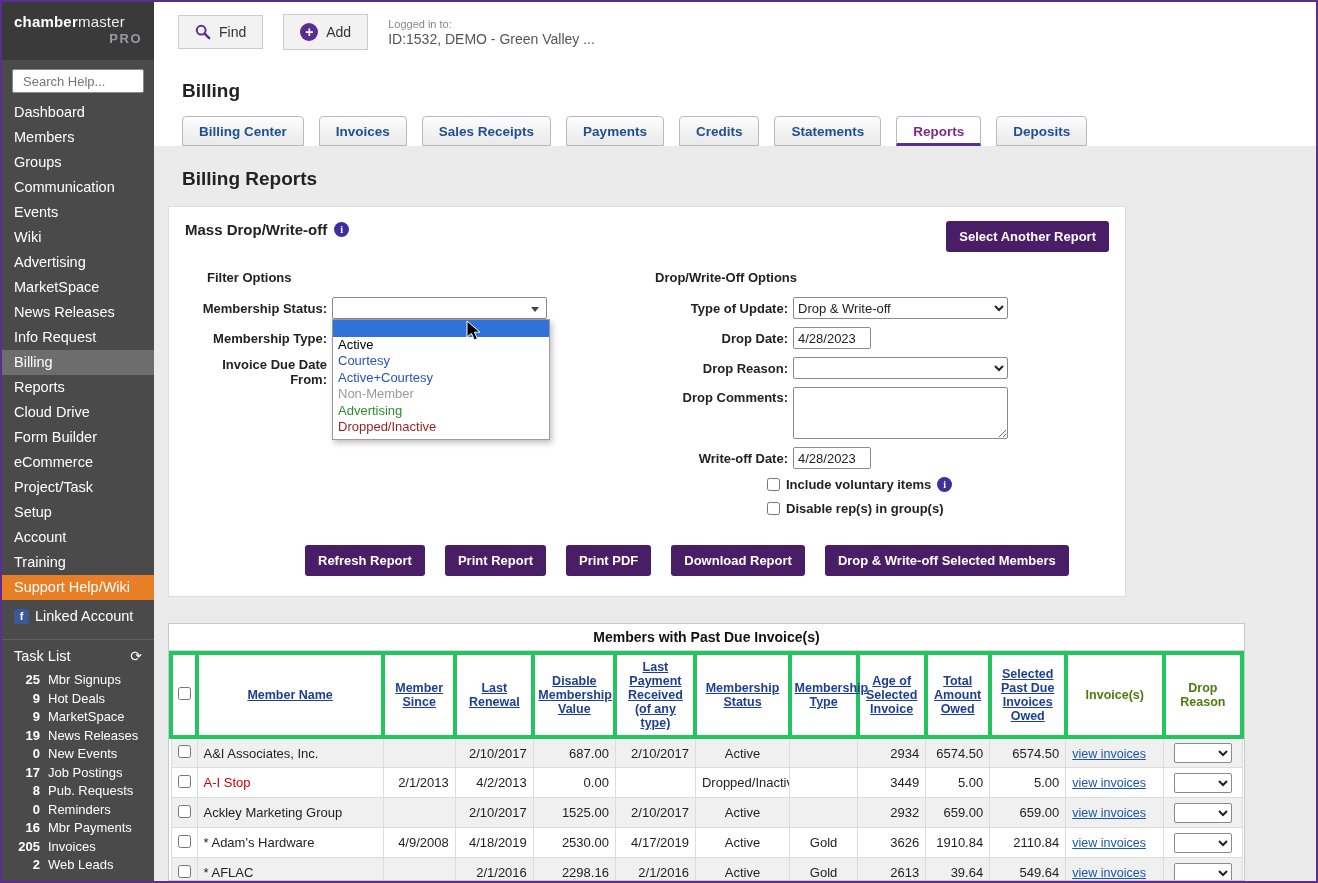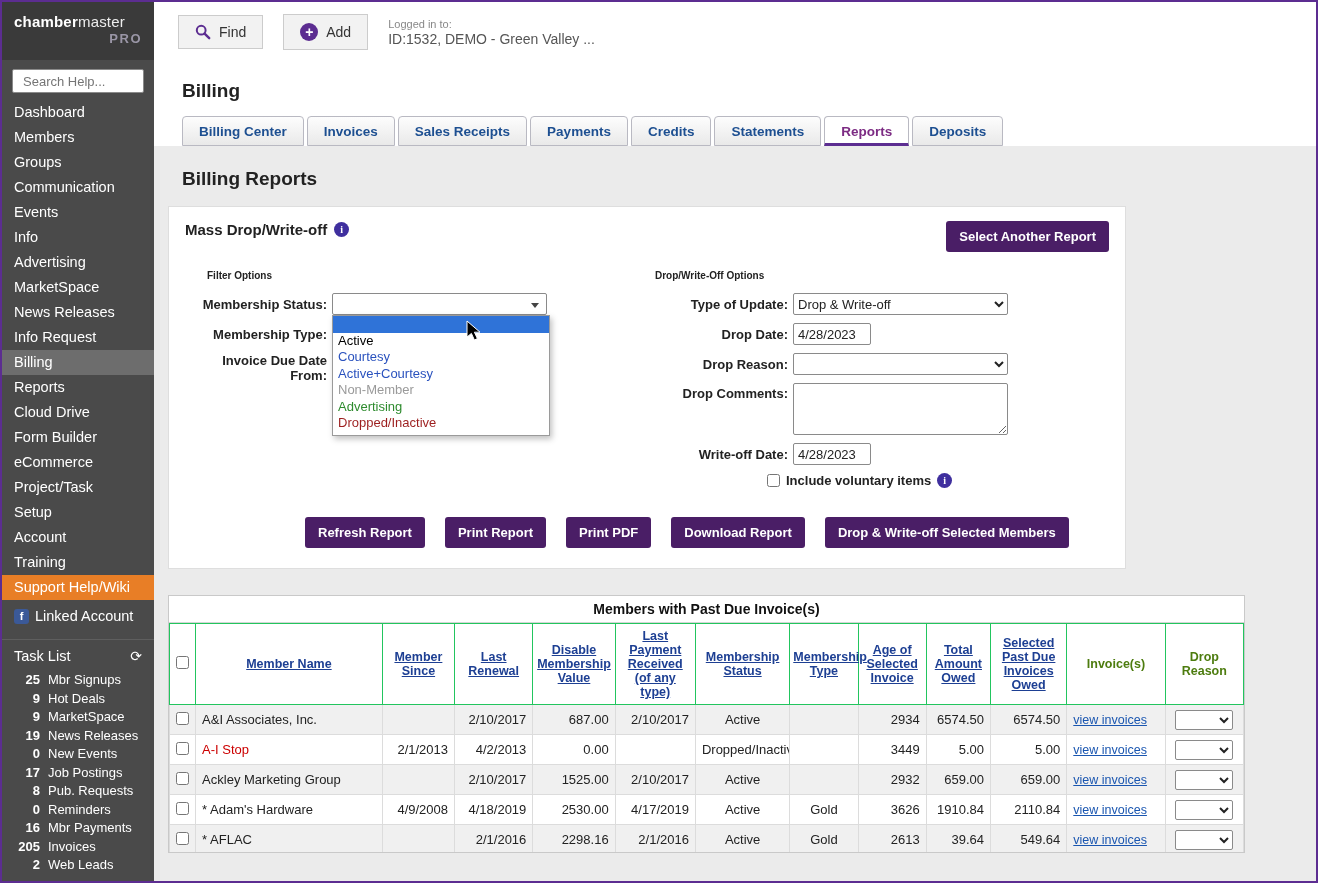--- a/index.html
+++ b/index.html
@@ -29,37 +29,37 @@
 
 .main{flex:1;display:flex;flex-direction:column;overflow:hidden;background:#ebebeb}
 .topbar{height:60px;background:#fff;display:flex;align-items:center;padding-left:24px;flex-shrink:0}
 .tb-btn{display:inline-flex;align-items:center;gap:8px;background:#f2f2f2;border:1px solid #ccc;border-radius:0;padding:8px 16px;font-size:14px;color:#333;cursor:pointer;margin-right:20px;font-family:inherit}
 .plus-icon{width:18px;height:18px;border-radius:50%;background:#5c2d91;color:#fff;display:inline-flex;align-items:center;justify-content:center;font-size:14px;font-weight:bold;line-height:1}
 .login-label{font-size:11px;color:#888}
 .login-value{font-size:14px;color:#555;margin-top:1px}
 
 .page-head{background:#fff;padding:18px 0 0 28px;flex-shrink:0}
 .page-title{font-size:19px;font-weight:bold;color:#222;margin-bottom:14px}
-.tabs{display:flex;gap:3px}
+.tabs{display:flex;gap:15px}
 .tab{border:1px solid #b9b9c2;border-radius:4px 4px 0 0;padding:7px 16px 6px;font-size:13.5px;font-weight:bold;color:#1d4f91;background:linear-gradient(#fdfdfd,#e9e9e9);cursor:pointer;white-space:nowrap}
 .tab.active{background:#fff;color:#7c2b83;border-bottom:3px solid #5c2d91;padding-bottom:4px}
 
 .content{flex:1;background:#ebebeb;padding-left:14px;overflow:hidden}
 .section-title{font-size:19px;font-weight:bold;color:#222;margin:22px 0 0 14px}
 
 .card{width:958px;background:#fff;border:1px solid #dedede;margin-top:16px;padding:14px 16px}
 .card-head{display:flex;justify-content:space-between;align-items:flex-start}
 .card-title{font-size:15px;font-weight:bold;color:#222;display:flex;align-items:center;gap:7px}
 .info-icon{width:15px;height:15px;border-radius:50%;background:#3f2f9e;color:#fff;font-size:10px;font-weight:bold;display:inline-flex;align-items:center;justify-content:center;font-family:"Liberation Serif",serif;flex-shrink:0}
 .btn-purple{background:#4a1e66;color:#fff;border:none;border-radius:3px;font-size:13px;font-weight:bold;padding:8px 13px;cursor:pointer;font-family:inherit;white-space:nowrap}
 
 .cols{display:flex;margin-top:18px}
 .col-left{width:470px;flex-shrink:0}
 .col-right{flex:1}
-.col-title{font-size:10px;font-weight:bold;color:#222;margin-bottom:12px}
+.col-title{font-size:13px;font-weight:bold;color:#222;margin-bottom:12px}
 .col-left .col-title{margin-left:22px}
 .frow{display:flex;align-items:center;margin-bottom:8px}
 .frow.top{align-items:flex-start}
 .frow.top .flabel{padding-top:3px}
 .flabel{width:142px;text-align:right;font-size:13px;font-weight:bold;color:#222;margin-right:5px;flex-shrink:0}
 .col-right .flabel{width:133px}
 select,input[type=text],textarea{font-family:inherit;font-size:13px;color:#222;border:1px solid #8a8a8a;background:#fff;border-radius:2px}
 select{height:22px}
 .w215{width:215px}
 .w80{width:78px;height:22px;padding:0 4px}
@@ -71,21 +71,21 @@
 .dd-option{font-size:13px;padding:0 5px;line-height:16.5px;height:16.5px;color:#000;cursor:pointer;white-space:nowrap;overflow:hidden}
 .dd-option.hl{background:#2f73d8}
 
 .chk-row{display:flex;align-items:center;gap:6px;margin:0 0 9px 112px;font-size:13px;font-weight:bold;color:#222}
 .actions{display:flex;gap:20px;margin:20px 0 6px 120px}
 
 
 .table-wrap{width:1077px;margin-top:26px;height:258px;overflow:hidden;background:#fff;border:1px solid #c9c9c9}
 .table-caption{text-align:center;font-size:14px;font-weight:bold;padding:5px 0;border-bottom:1px solid #d5d5d5;color:#111}
 table.members{border-collapse:collapse;table-layout:fixed;width:100%}
-.members th{border:1px solid #22c55e;font-size:12.5px;padding:5px 3px;vertical-align:middle;text-align:center;background:#fff;font-weight:bold}
+.members th{border:4px solid #22c55e;font-size:12.5px;padding:5px 3px;vertical-align:middle;text-align:center;background:#fff;font-weight:bold}
 .th-link{color:#1d3f93;text-decoration:underline;cursor:pointer}
 .th-plain{color:#4d7c0f}
 .members td{border:1px solid #dcdcdc;font-size:13px;padding:4px 6px;height:30px;color:#222;overflow:hidden;white-space:nowrap}
 .members tbody tr:nth-child(odd){background:#f0f0f0}
 .num{text-align:right}
 .ctr{text-align:center}
 .inv-cell{padding-left:10px}
 .link{color:#1a56b0;text-decoration:underline;font-size:12.5px;cursor:pointer}
 .drop-sel{width:58px;height:20px}
 .cb-cell{text-align:center}
@@ -104,21 +104,21 @@
     </div>
     <div class="search-wrap">
       <input class="search-input" type="text" placeholder="Search Help..." style="">
     </div>
     <div>
         <div class="nav-item"><span>Dashboard</span></div>
         <div class="nav-item"><span>Members</span></div>
         <div class="nav-item"><span>Groups</span></div>
         <div class="nav-item"><span>Communication</span></div>
         <div class="nav-item"><span>Events</span></div>
-        <div class="nav-item"><span>Info</span></div>
+        <div class="nav-item"><span>Wiki</span></div>
         <div class="nav-item"><span>Advertising</span></div>
         <div class="nav-item"><span>MarketSpace</span></div>
         <div class="nav-item"><span>News Releases</span></div>
         <div class="nav-item"><span>Info Request</span></div>
         <div class="nav-item active"><span>Billing</span></div>
         <div class="nav-item"><span>Reports</span></div>
         <div class="nav-item"><span>Cloud Drive</span></div>
         <div class="nav-item"><span>Form Builder</span></div>
         <div class="nav-item"><span>eCommerce</span></div>
         <div class="nav-item"><span>Project/Task</span></div>
@@ -279,20 +279,24 @@
             </div>
             <div class="frow">
               <div class="flabel">Write-off Date:</div>
               <input type="text" class="w80" value="4/28/2023" style="">
             </div>
             <div class="chk-row">
               <input type="checkbox" style="">
               <span>Include voluntary items</span>
               <span class="info-icon">i</span>
             </div>
+            <div class="chk-row">
+              <input type="checkbox" style="">
+              <span>Disable rep(s) in group(s)</span>
+            </div>
           </div>
         </div>
 
         <div class="actions">
             <button class="btn-purple">Refresh Report</button>
             <button class="btn-purple">Print Report</button>
             <button class="btn-purple">Print PDF</button>
             <button class="btn-purple">Download Report</button>
             <button class="btn-purple">Drop &amp; Write-off Selected Members</button>
           </div>

